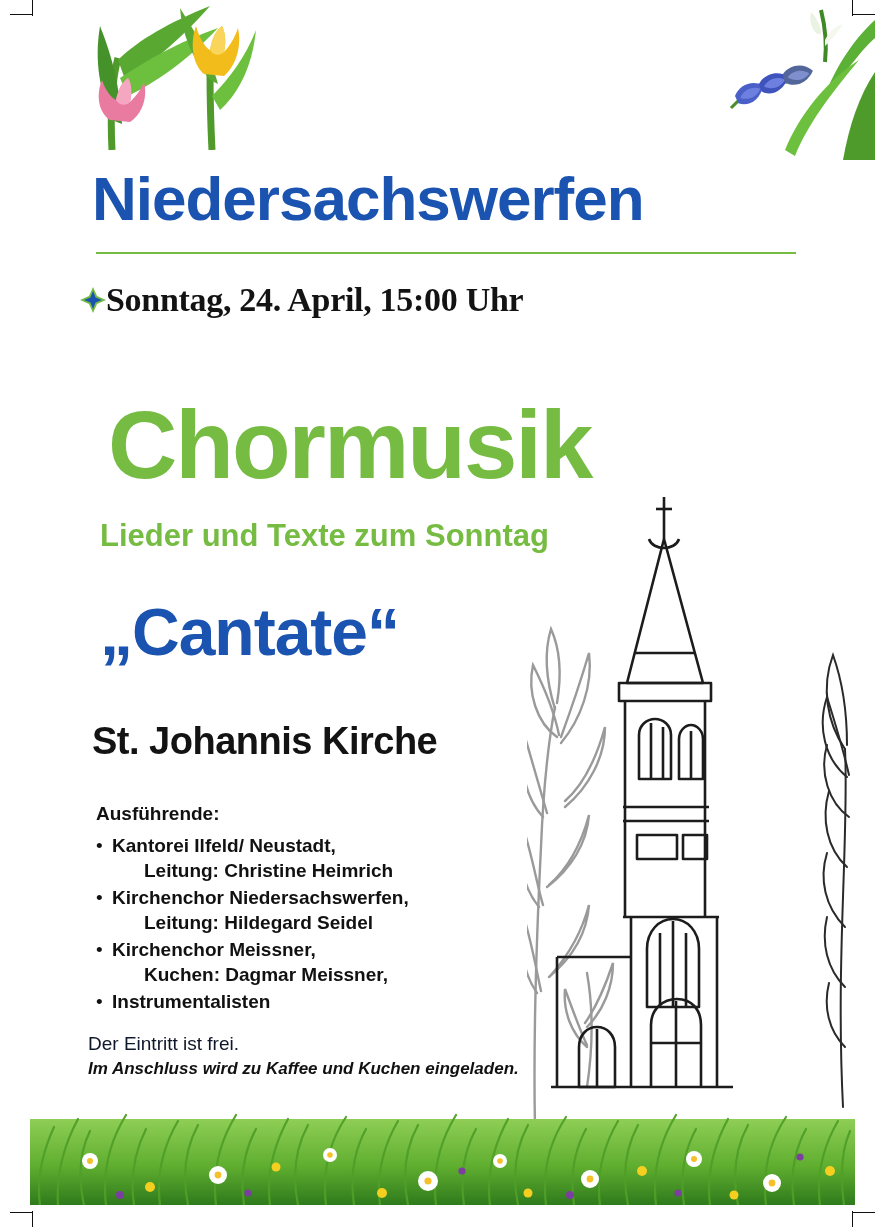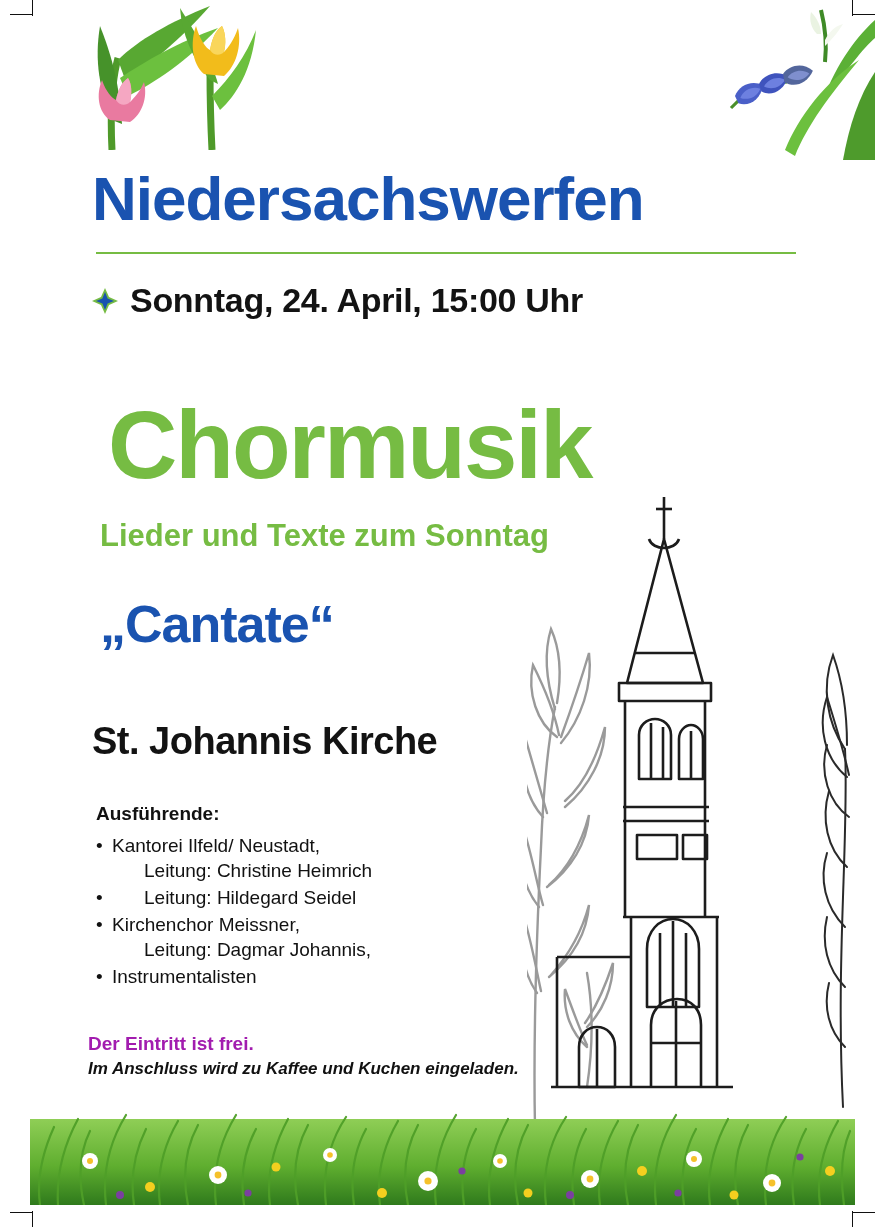--- a/index.html
+++ b/index.html
@@ -85,25 +85,25 @@
     position: absolute;
     left: 96px;
     top: 252px;
     width: 700px;
     height: 2px;
     background: #76bc43;
   }
 
   .date-row {
     position: absolute;
-    left: 92px;
+    left: 80px;
     top: 281px;
     display: flex;
     align-items: center;
-    gap: 12px;
+    font-family: Liberation Serif, serif;
   }
   .cross-icon { width: 26px; height: 26px; flex: 0 0 auto; }
   .date-text {
     font-size: 34px;
     font-weight: bold;
     color: #131313;
     white-space: nowrap;
     letter-spacing: -0.3px;
   }
 
@@ -125,21 +125,21 @@
     font-size: 31px;
     font-weight: bold;
     color: #76bc43;
     white-space: nowrap;
   }
 
   .cantate {
     position: absolute;
     left: 100px;
     top: 594px;
-    font-size: 52px;
+    font-size: 66px;
     font-weight: bold;
     color: #1a53b0;
     white-space: nowrap;
     letter-spacing: -1px;
   }
 
   .church-name {
     position: absolute;
     left: 92px;
     top: 720px;
@@ -171,30 +171,30 @@
     color: #111;
     line-height: 1.32;
     margin-bottom: 2px;
   }
   .perf-bullet {
     width: 16px;
     flex: 0 0 16px;
     font-size: 19px;
     line-height: 1.32;
   }
-  .perf-lines { flex: 1 1 auto; }
+  .perf-lines { flex: 1 1 auto; font-weight: bold; }
   .perf-line2 { display: block; margin-left: 32px; }
 
   .free-entry {
     position: absolute;
     left: 88px;
     top: 1033px;
     font-size: 19px;
-    font-weight: bold;
-    color: #a21caf;
+    font-weight: normal;
+    color: #0f172a;
   }
   .afterwards {
     position: absolute;
     left: 88px;
     top: 1059px;
     font-size: 17px;
     font-style: italic;
     color: #111;
     font-weight: bold;
   }
@@ -469,28 +469,29 @@
       <div class="perf-item">
         <span class="perf-bullet">•</span>
         <span class="perf-lines">
           <span>Kantorei Ilfeld/ Neustadt,</span>
           <span class="perf-line2">Leitung: Christine Heimrich</span>
         </span>
       </div>
       <div class="perf-item">
         <span class="perf-bullet">•</span>
         <span class="perf-lines">
+          <span>Kirchenchor Niedersachswerfen,</span>
           <span class="perf-line2">Leitung: Hildegard Seidel</span>
         </span>
       </div>
       <div class="perf-item">
         <span class="perf-bullet">•</span>
         <span class="perf-lines">
           <span>Kirchenchor Meissner,</span>
-          <span class="perf-line2">Leitung: Dagmar Johannis,</span>
+          <span class="perf-line2">Kuchen: Dagmar Meissner,</span>
         </span>
       </div>
       <div class="perf-item">
         <span class="perf-bullet">•</span>
         <span class="perf-lines">
           <span>Instrumentalisten</span>
         </span>
       </div>
     </div>
 

